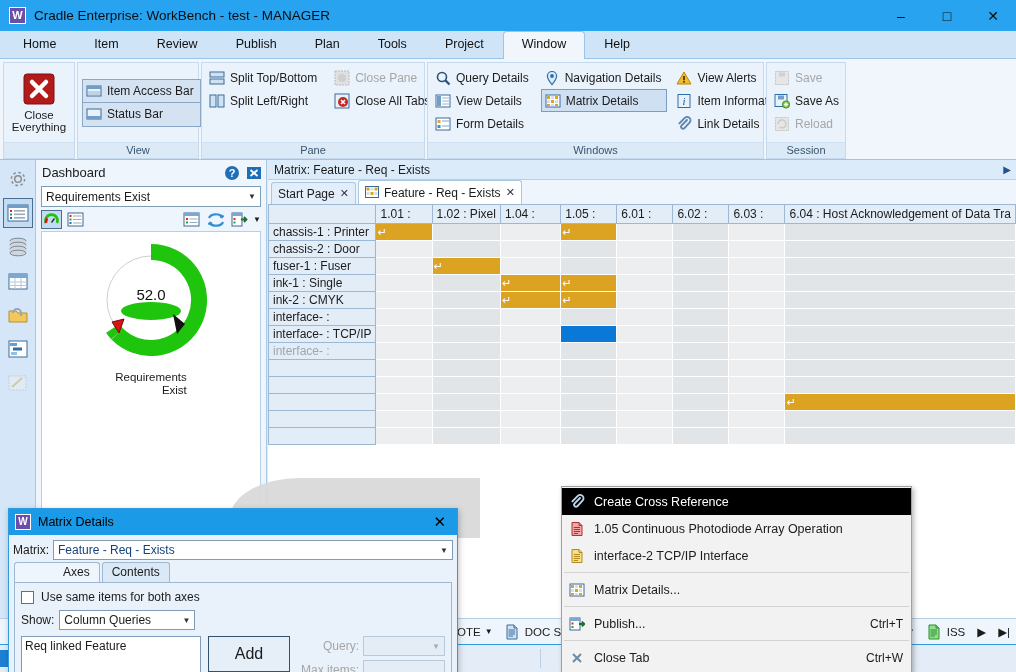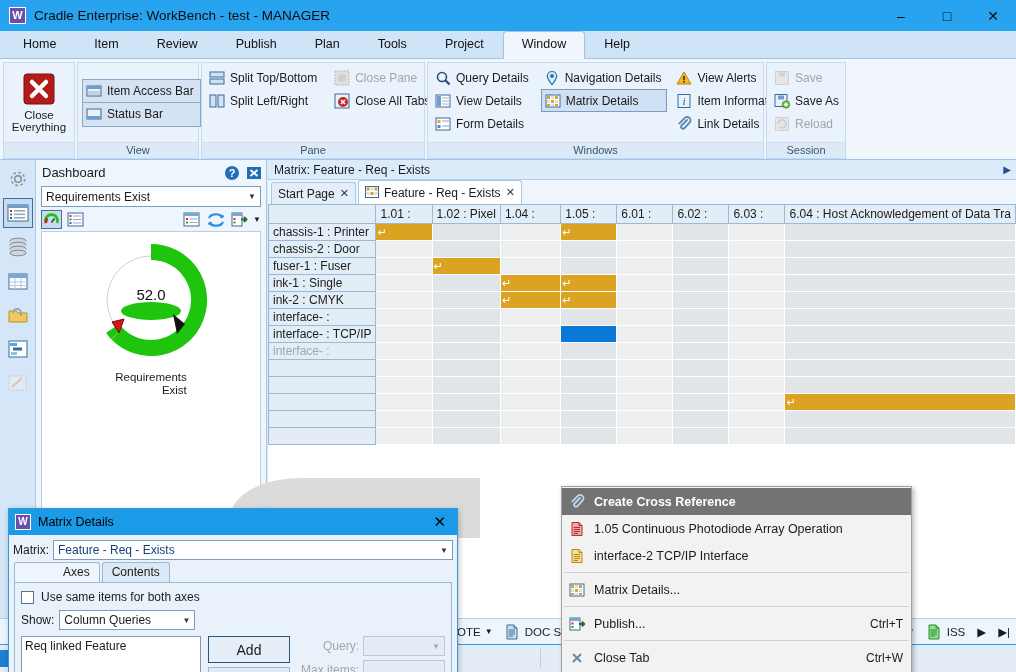--- a/index.html
+++ b/index.html
@@ -159,21 +159,21 @@
   
   #ctxmenu {
     position:absolute; left:561px; top:326px; width:351px;
     background:#f2f2f2; border:1px solid #a0a0a0;
     box-shadow:2px 2px 5px rgba(0,0,0,.28); z-index:60; padding:1px 0;
   }
   .cmi {
     display:flex; align-items:center; height:27px; padding:0 8px 0 7px;
     font-size:12.5px; gap:9px;
   }
-  .cmi.hl { background:#737373; color:#fff;font-weight:bold; }
+  .cmi.hl { background:#000000; color:#fff; }
   .cmi .accel { margin-left:auto; font-size:12px; }
   .cmsep { height:1px; background:#d2d2d2; margin:3px 2px; }
 
   
   #dlg {
     position:absolute; left:8px; top:348px; width:450px; height:294px;
     background:#e9f1fa; border:1px solid #2f9ae0; z-index:80;
     box-shadow:1px 2px 6px rgba(0,0,0,.25);
     display:flex; flex-direction:column;
   }
@@ -208,21 +208,21 @@
     display:flex; align-items:center; padding:0 4px; font-size:12px;
   }
   #show-combo .caret { margin-left:auto; font-size:8px; color:#333; }
   #dlg-main { flex:1; display:flex; gap:7px; overflow:hidden; }
   #listbox {
     width:180px; background:#fff; border:1px solid #7f9db9; font-size:12px;
     padding:2px 3px;
   }
   #btncol { display:flex; flex-direction:column; gap:4px; width:82px; }
   .dbtn {
-    height:27px; border:1px solid #9db8d2; background:#e1ebf7; font-size:14px;
+    height:36px; border:1px solid #9db8d2; background:#e1ebf7; font-size:16px;
     display:flex; align-items:center; justify-content:center;
   }
   .dbtn.primary { border:1px solid #31536f; background:#e6eef8; }
   .dbtn.disabled { color:#a6a6a6; }
   #fieldcol { flex:1; display:flex; flex-direction:column; gap:4px; }
   .frow { display:flex; align-items:center; gap:4px; }
   .frow .flbl { font-size:12px; color:#a6a6a6; width:62px; text-align:right; }
   .finput {
     flex:1; height:20px; background:#e4ecf6; border:1px solid #b8cbde;
     display:flex; align-items:center; padding:0 4px; font-size:12px;

